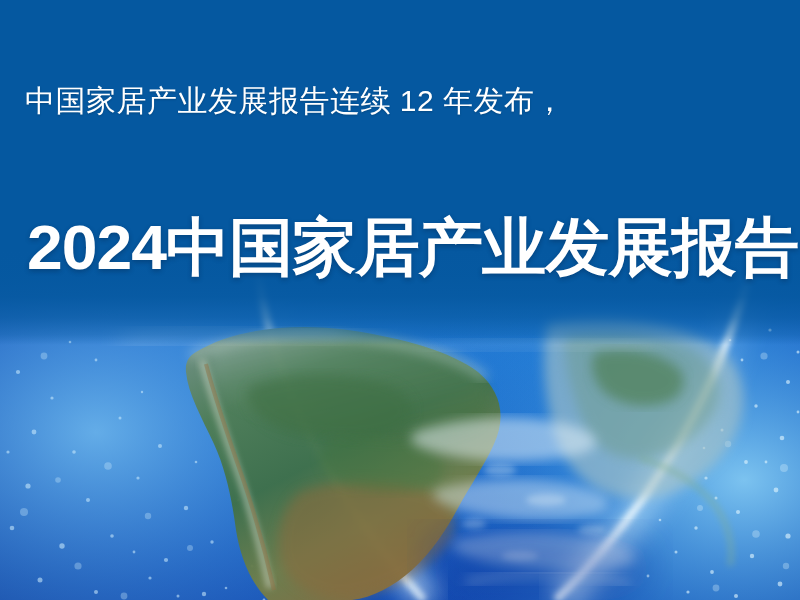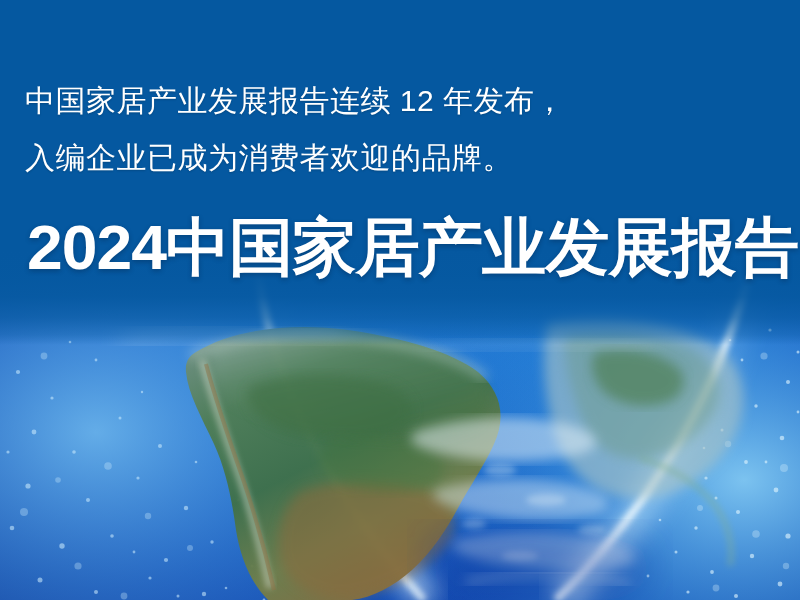--- a/index.html
+++ b/index.html
@@ -312,18 +312,17 @@
 
         <path d="M 430 540 C 500 520 580 522 640 548 C 660 560 652 600 600 600 L 440 600 Z" fill="#0a2f93" opacity="0.32" filter="url(#soft20)"></path>
       </g>
     </svg>
   </div>
 
   <div class="header-wash"></div>
 
   <div class="text-block">
     <div class="subtitle-line">中国家居产业发展报告连续 12 年发布，</div>
-    <div class="subtitle-line">入编企业已成为消费者欢迎的品牌。</div>
   </div>
 
   <div class="headline">2024中国家居产业发展报告</div>
 
 </div>
 
 </body></html>

